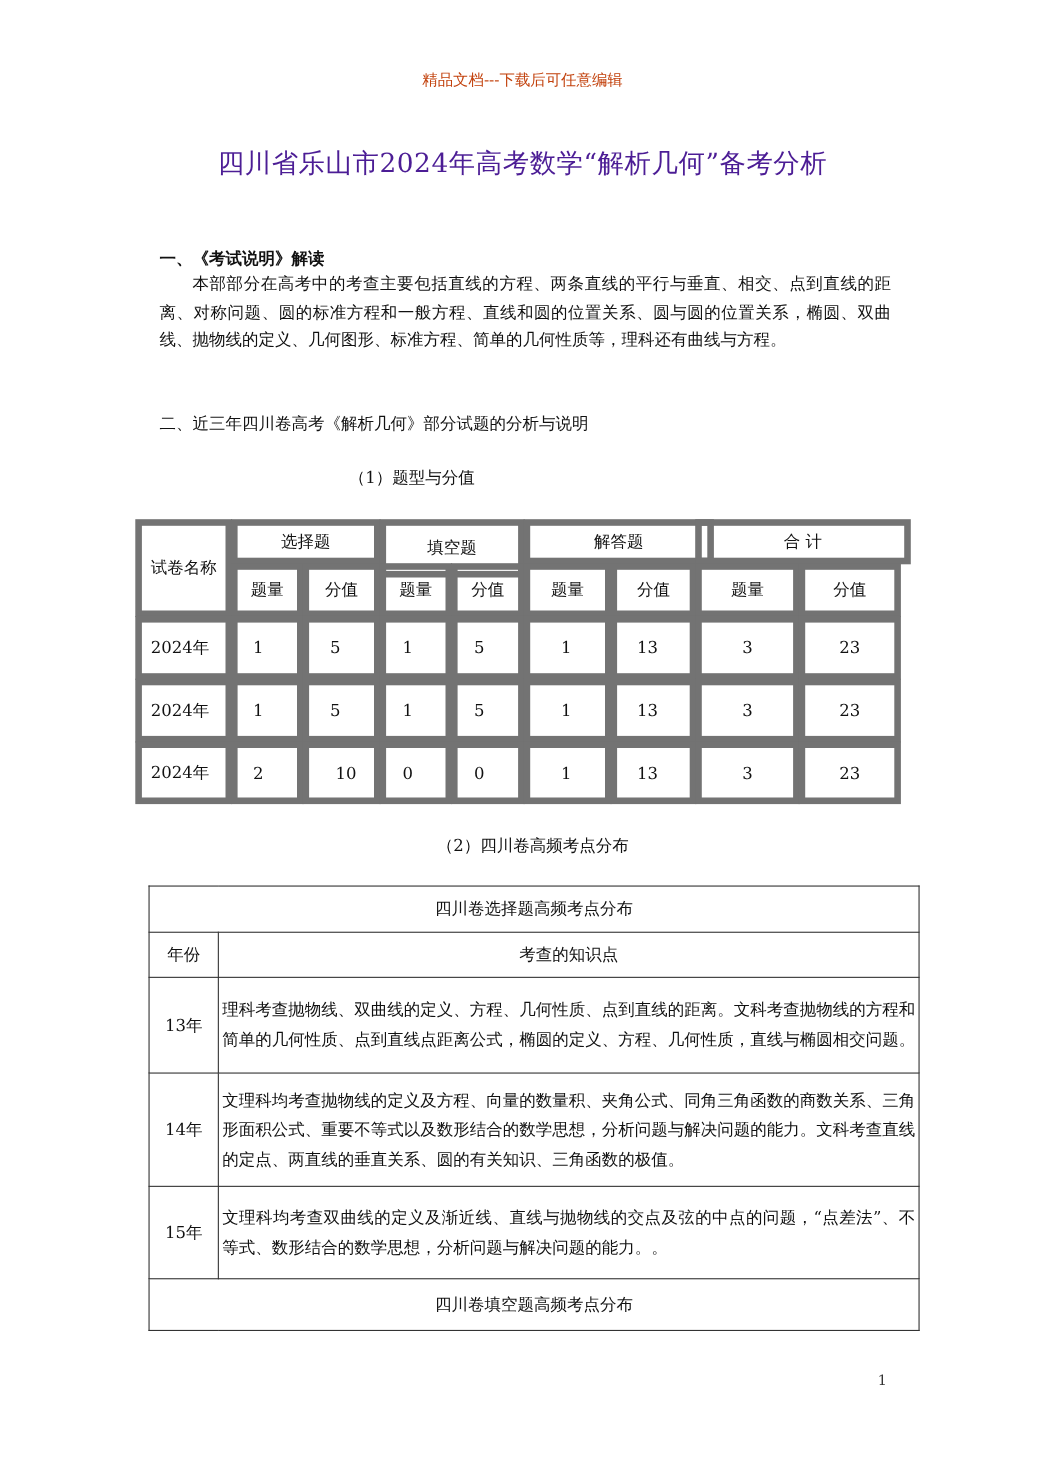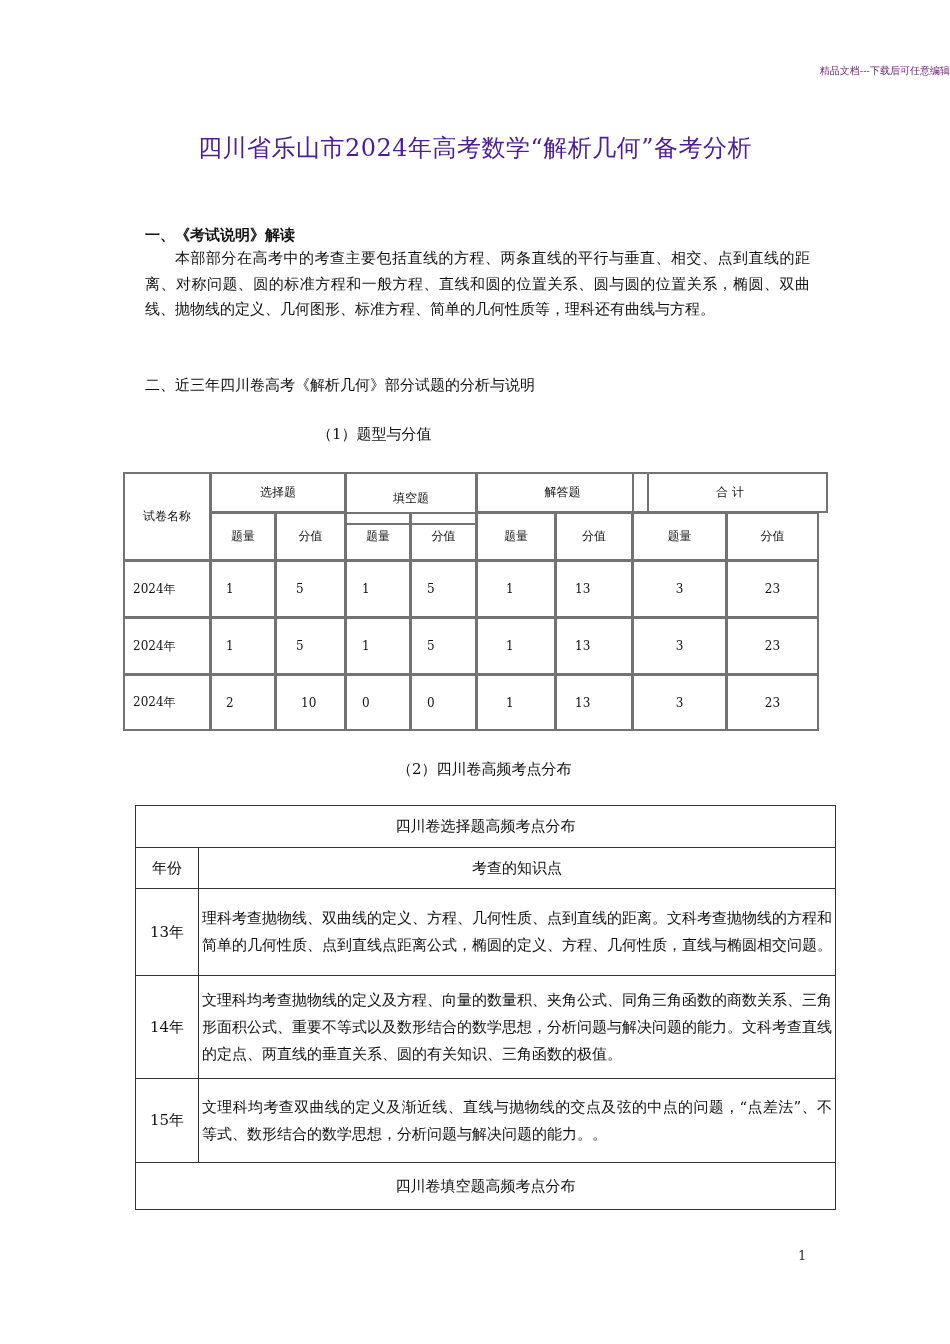--- a/index.html
+++ b/index.html
@@ -3,40 +3,40 @@
 <meta charset="utf-8">
 <style>
   html, body { margin: 0; padding: 0; background: #ffffff; }
   body {
     width: 950px; height: 1344px; position: relative; overflow: hidden;
     font-family: "DejaVu Serif", "Liberation Serif", serif;
     color: #111;
   }
   .abs { position: absolute; }
   .header-note {
-    top: 64px; left: 0; width: 950px; text-align: right;
-    font-size: 10px; color: #701a75;
+    top: 64px; left: 0; width: 950px; text-align: center;
+    font-size: 14px; color: #c2410c;
   }
   .title {
     top: 132px; left: 0; width: 950px; text-align: center;
     font-size: 24px; letter-spacing: 0.5px; color: #4c1d95;
   }
   .section-head { font-size: 15px; left: 145px; }
   .para {
     top: 246px; left: 145px; width: 665px;
     font-size: 15px; line-height: 25.5px; text-indent: 30px;
     text-align: justify;
   }
   .caption { font-size: 15px; }
 
   
   .t1 { position: absolute; left: 123px; top: 472px; }
   .t1 .cell {
     position: absolute; box-sizing: border-box;
-    border: 2px solid #737373; font-size: 12px;
+    border: 6px solid #737373; font-size: 15px;
     display: flex; align-items: center;
   }
   .t1 .ctr { justify-content: center; }
   .t1 .lft { justify-content: flex-start; padding-left: 8px; }
 
   
   .t2 {
     position: absolute; left: 135px; top: 805px; width: 701px;
     border-collapse: collapse; font-size: 15px;
   }

